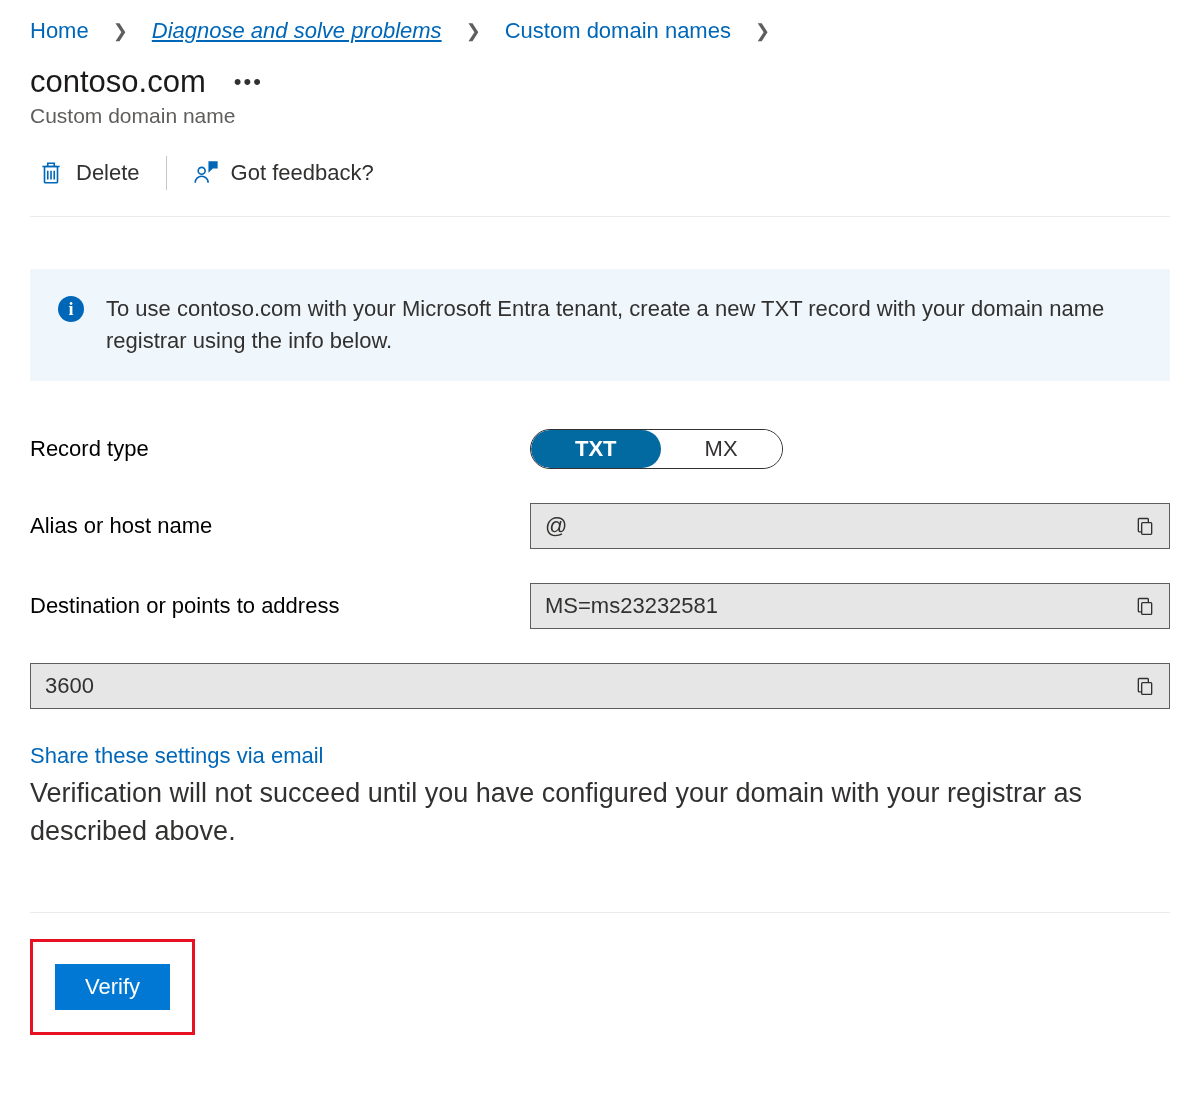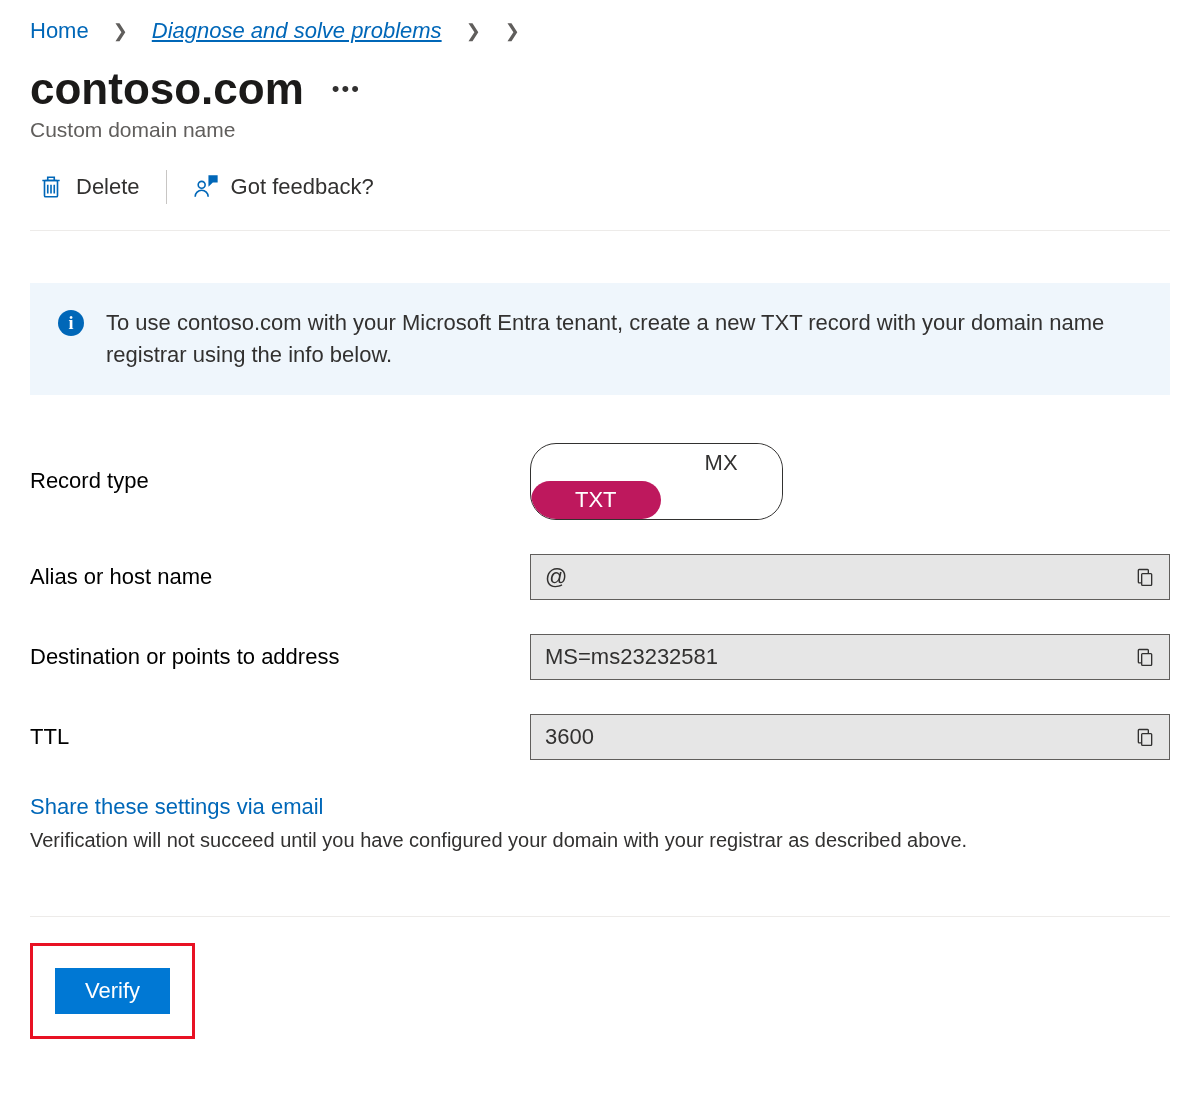--- a/index.html
+++ b/index.html
@@ -26,22 +26,22 @@
     .breadcrumb .chev {
       color: #605e5c;
       font-size: 18px;
     }
     .title-row {
       display: flex;
       align-items: center;
       gap: 28px;
     }
     h1 {
-      font-size: 44px;
-      font-weight: 700;
+      font-size: 31px;
+      font-weight: 400;
       color: #1b1a19;
     }
     .more-icon {
       font-size: 22px;
       color: #323130;
       letter-spacing: 2px;
       cursor: pointer;
     }
     .subtitle {
       font-size: 21px;
@@ -122,24 +122,23 @@
     }
     .toggle-opt {
       padding: 6px 44px;
       font-size: 22px;
       background: #fff;
       color: #323130;
       cursor: pointer;
       border-radius: 26px;
     }
     .toggle-opt.selected {
-      background: #be185d;
+      background: #0369a1;
       color: #fff;
-      font-weight: 400;
-      margin-top: 37px;
+      font-weight: 700;
     }
     .readonly-field {
       flex: 1;
       display: flex;
       align-items: center;
       background: #e6e6e6;
       border: 1px solid #605e5c;
       height: 46px;
       padding: 0 14px;
       font-size: 22px;
@@ -153,21 +152,21 @@
       flex-shrink: 0;
     }
     .share-link {
       display: block;
       color: #0067b8;
       font-size: 22px;
       text-decoration: none;
       margin-top: 4px;
     }
     .verify-note {
-      font-size: 20px;
+      font-size: 27px;
       color: #323130;
       margin-top: 6px;
       line-height: 1.4;
     }
     .footer {
       border-top: 1px solid #edebe9;
       margin-top: 62px;
       padding-top: 26px;
     }
     .highlight-box {
@@ -185,20 +184,21 @@
     }
   </style>
 </head>
 <body>
 
 <nav class="breadcrumb">
   <a href="#">Home</a>
   <span class="chev">❯</span>
   <a href="#" class="underline">Diagnose and solve problems</a>
   <span class="chev">❯</span>
+  <a href="#">Custom domain names</a>
   <span class="chev">❯</span>
 </nav>
 
 <div class="title-row">
   <h1>contoso.com</h1>
   <span class="more-icon">•••</span>
 </div>
 <div class="subtitle">Custom domain name</div>
 
 <div class="toolbar">
@@ -251,21 +251,20 @@
   <div class="readonly-field">
     <span>MS=ms23232581</span>
     <svg class="copy-icon" viewBox="0 0 24 24" fill="none" stroke="#323130" stroke-width="1.6">
       <rect x="8" y="8" width="12" height="14" rx="1"></rect>
       <path d="M16 8V4a1 1 0 0 0-1-1H5a1 1 0 0 0-1 1v14a1 1 0 0 0 1 1h3"></path>
     </svg>
   </div>
 </div>
 
 <div class="form-row">
-  <div class="form-label">TTL</div>
   <div class="readonly-field">
     <span>3600</span>
     <svg class="copy-icon" viewBox="0 0 24 24" fill="none" stroke="#323130" stroke-width="1.6">
       <rect x="8" y="8" width="12" height="14" rx="1"></rect>
       <path d="M16 8V4a1 1 0 0 0-1-1H5a1 1 0 0 0-1 1v14a1 1 0 0 0 1 1h3"></path>
     </svg>
   </div>
 </div>
 
 <a href="#" class="share-link">Share these settings via email</a>

